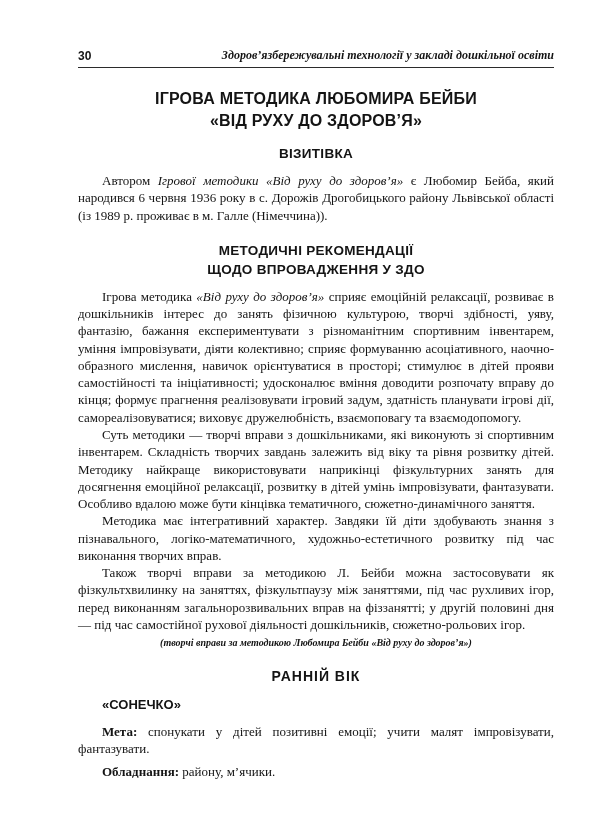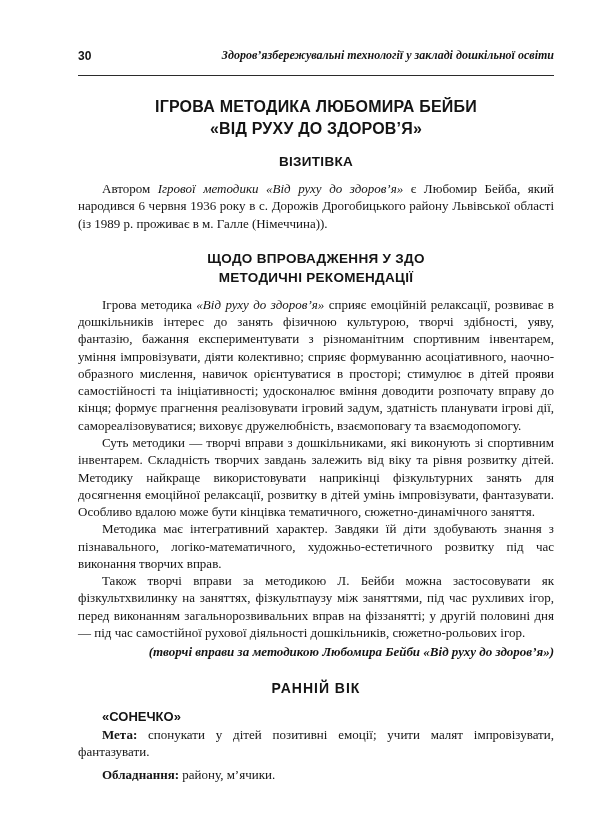--- a/index.html
+++ b/index.html
@@ -13,21 +13,21 @@
     padding: 48px 46px 30px 78px;
     font-family: "Liberation Serif", serif;
     font-size: 13px;
     color: #141414;
     overflow: hidden;
   }
   .header-row {
     display: flex;
     justify-content: space-between;
     align-items: flex-end;
-    padding-bottom: 12px;
+    padding-bottom: 4px;
     border-bottom: 1.3px solid #2b2b2b;
   }
   .page-num {
     font-family: "Liberation Sans", sans-serif;
     font-weight: bold;
     font-size: 12px;
   }
   .running-head {
     font-style: italic;
     font-weight: bold;
@@ -57,31 +57,31 @@
   p.body-par {
     margin: 0;
     text-align: justify;
     text-indent: 24px;
     line-height: 1.33;
   }
   .italic { font-style: italic; }
   .approb-subtitle {
     font-weight: bold;
     font-style: italic;
-    font-size: 13px;
-    text-align: right;
+    font-size: 10px;
+    text-align: center;
     margin-top: 3px;
     line-height: 1.3;
   }
   .exercise-title {
     font-family: "Liberation Sans", sans-serif;
     font-weight: bold;
     font-size: 13px;
     text-indent: 24px;
-    margin: 10px 0 2px 0;
+    margin: 10px 0 11px 0;
   }
   .lead-label { font-weight: bold; margin-top: 20px; }
 </style>
 </head>
 <body>
 
 <div class="page">
 
   <div class="header-row">
     <span class="page-num">30</span>
@@ -91,22 +91,22 @@
   <div class="doc-title">
     <div>ІГРОВА МЕТОДИКА ЛЮБОМИРА БЕЙБИ</div>
     <div>«ВІД РУХУ ДО ЗДОРОВ’Я»</div>
   </div>
 
   <div class="section-heading mt14 mb8">ВІЗИТІВКА</div>
 
   <p class="body-par"><span>Автором </span><span class="italic">Ігрової методики «Від руху до здоров’я»</span><span> є Любомир Бейба, який народився 6 червня 1936 року в с. Дорожів Дрогобицького району Львівської області (із 1989 р. проживає в м. Галле (Німеччина)).</span></p>
 
   <div class="section-heading mt18 mb8">
+    <div>МЕТОДИЧНІ РЕКОМЕНДАЦІЇ</div>
     <div>ЩОДО ВПРОВАДЖЕННЯ У ЗДО</div>
-    <div>МЕТОДИЧНІ РЕКОМЕНДАЦІЇ</div>
   </div>
 
   <p class="body-par"><span>Ігрова методика </span><span class="italic">«Від руху до здоров’я»</span><span> сприяє емоційній релаксації, розвиває в дошкільників інтерес до занять фізичною культурою, творчі здібності, уяву, фантазію, бажання експериментувати з різноманітним спортивним інвентарем, уміння імпровізувати, діяти колективно; сприяє формуванню асоціативного, наочно-образного мислення, навичок орієнтуватися в просторі; стимулює в дітей прояви самостійності та ініціативності; удосконалює вміння доводити розпочату вправу до кінця; формує прагнення реалізовувати ігровий задум, здатність планувати ігрові дії, самореалізовуватися; виховує дружелюбність, взаємоповагу та взаємодопомогу.</span></p>
 
   <p class="body-par">Суть методики — творчі вправи з дошкільниками, які виконують зі спортивним інвентарем. Складність творчих завдань залежить від віку та рівня розвитку дітей. Методику найкраще використовувати наприкінці фізкультурних занять для досягнення емоційної релаксації, розвитку в дітей умінь імпровізувати, фантазувати. Особливо вдалою може бути кінцівка тематичного, сюжетно-динамічного заняття.</p>
 
   <p class="body-par">Методика має інтегративний характер. Завдяки їй діти здобувають знання з пізнавального, логіко-математичного, художньо-естетичного розвитку під час виконання творчих вправ.</p>
 
   <p class="body-par">Також творчі вправи за методикою Л. Бейби можна застосовувати як фізкультхвилинку на заняттях, фізкультпаузу між заняттями, під час рухливих ігор, перед виконанням загальнорозвивальних вправ на фіззанятті; у другій половині дня — під час самостійної рухової діяльності дошкільників, сюжетно-рольових ігор.</p>
 

